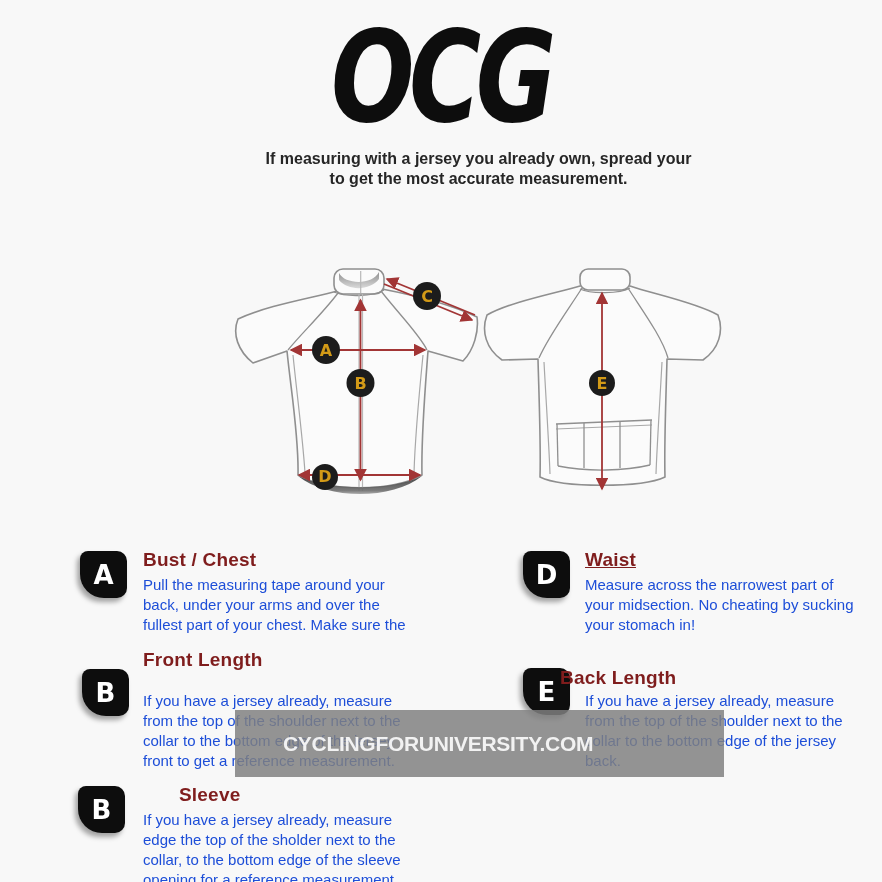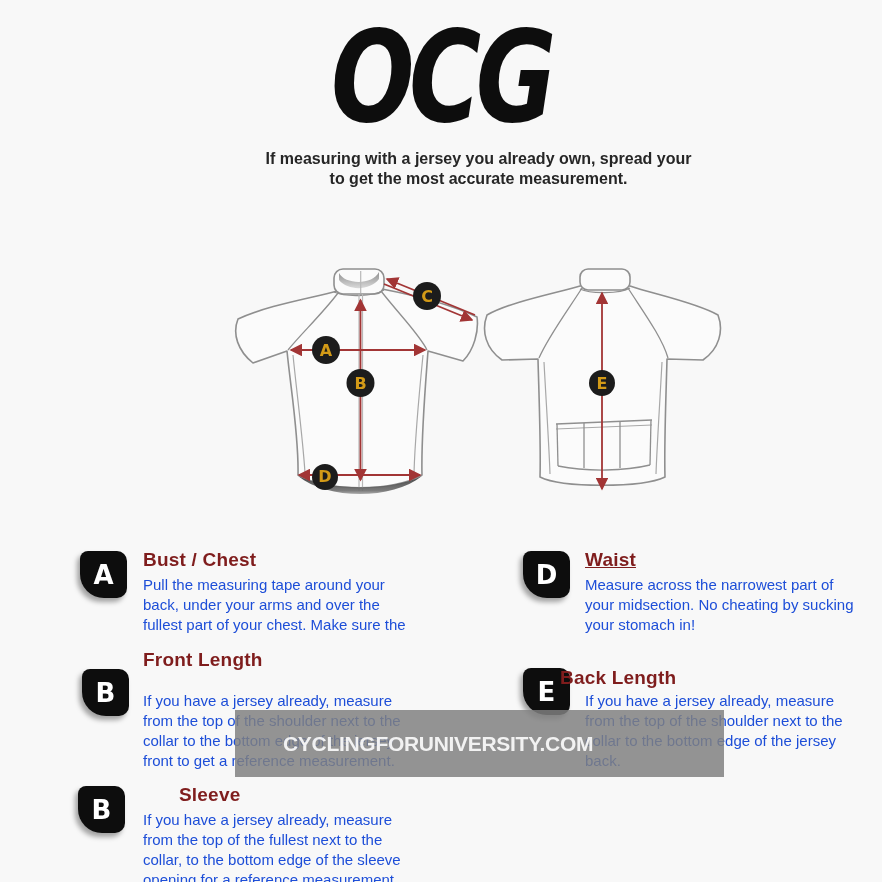--- a/index.html
+++ b/index.html
@@ -153,21 +153,21 @@
   <div>If you have a jersey already, measure</div>
   <div>from the top of the shoulder next to the</div>
   <div>collar to the bottom edge of the jersey</div>
   <div>front to get a reference measurement.</div>
 </div>
 
 <div class="abs badge" style="left:78px;top:786px;">B</div>
 <div class="abs sec-title" style="left:143px;top:784px;margin-left:36px;">Sleeve</div>
 <div class="abs sec-body" style="left:143px;top:810px;width:320px;">
   <div>If you have a jersey already, measure</div>
-  <div>from the top of the fullest next to the</div>
+  <div>edge the top of the sholder next to the</div>
   <div>collar, to the bottom edge of the sleeve</div>
   <div>opening for a reference measurement.</div>
 </div>
 
 <div class="abs badge" style="left:523px;top:551px;">D</div>
 <div class="abs sec-title" style="left:585px;top:549px;text-decoration:underline;">Waist</div>
 <div class="abs sec-body" style="left:585px;top:575px;width:300px;">
   <div>Measure across the narrowest part of</div>
   <div>your midsection. No cheating by sucking</div>
   <div>your stomach in!</div>

